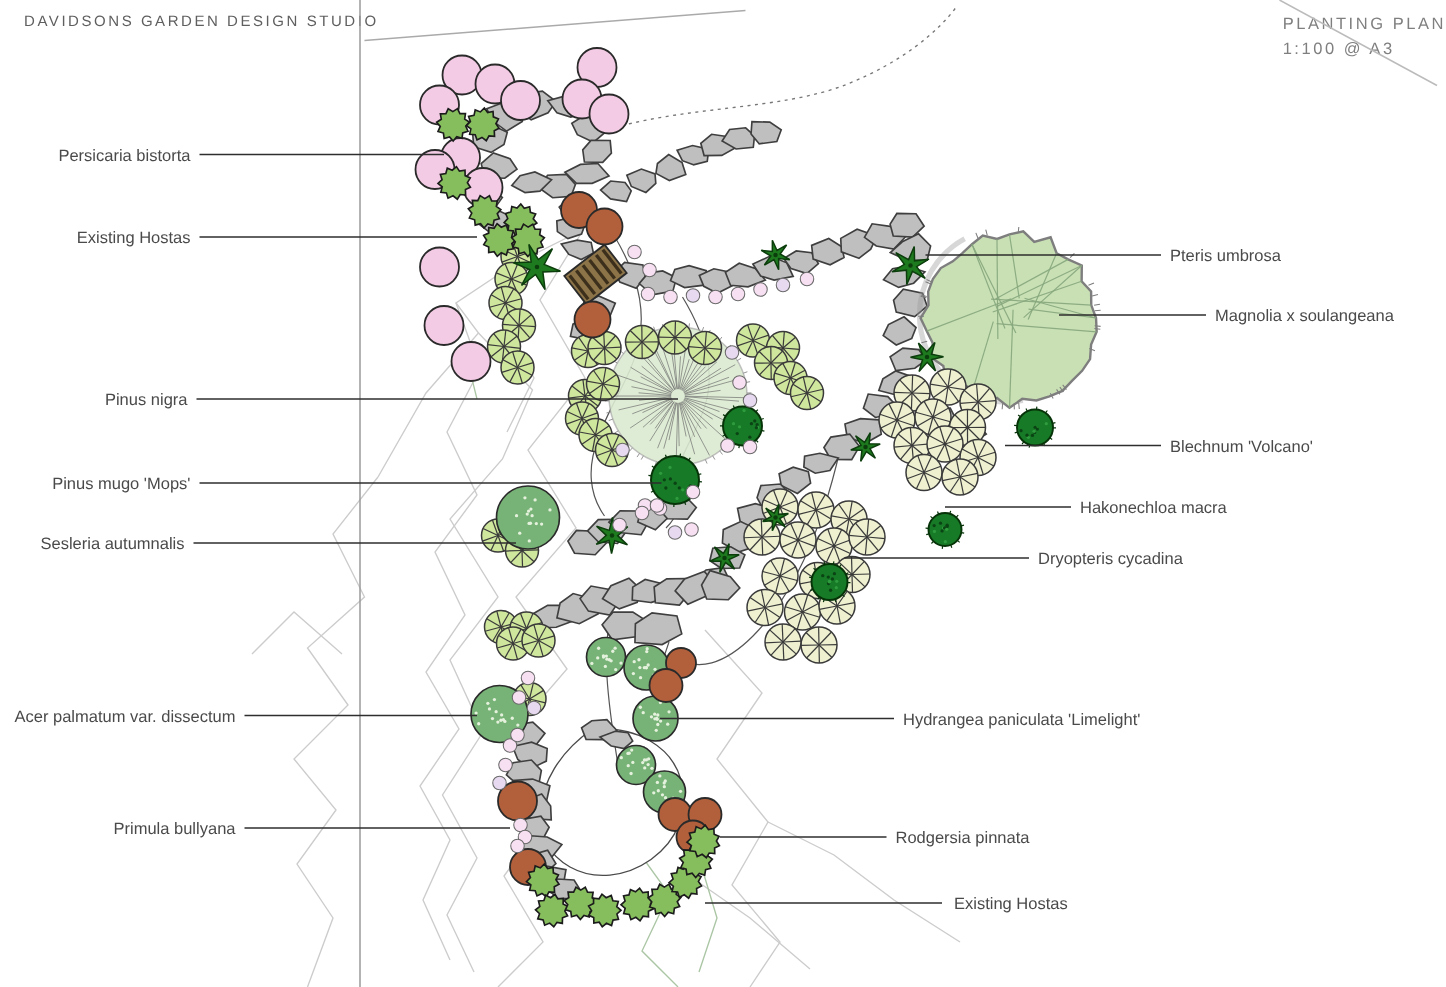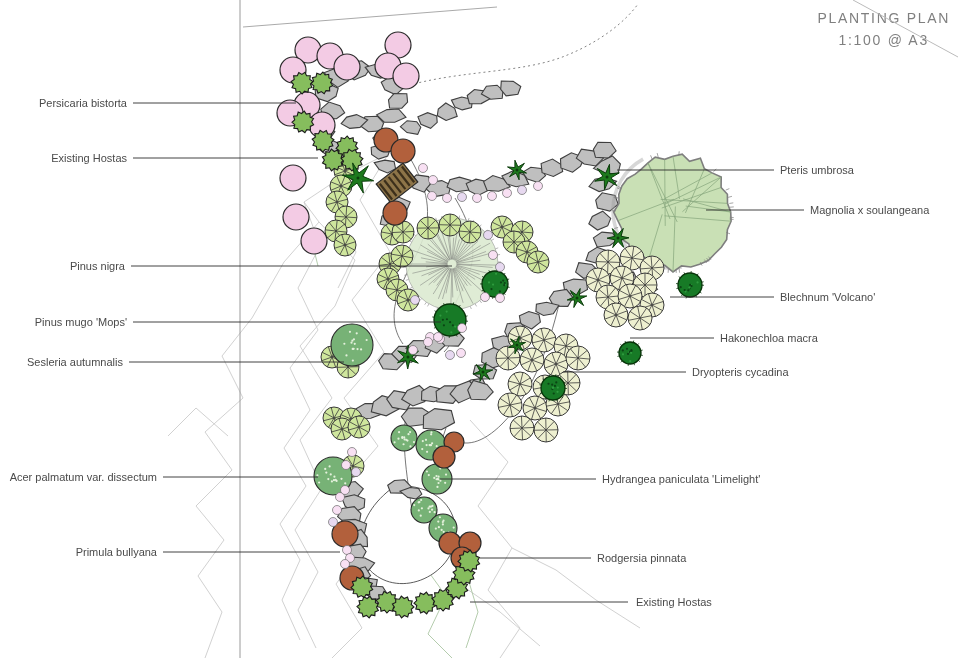--- a/index.html
+++ b/index.html
@@ -1,27 +1,28 @@
 <!DOCTYPE html>
 <html><head>
 <meta charset="utf-8">
 <style>
   html,body{margin:0;padding:0;background:#fff;}
   .page{position:relative;width:964px;height:658px;background:#ffffff;overflow:hidden;
         font-family:"Liberation Sans",sans-serif;}
   .page svg{position:absolute;left:0;top:0;}
   .hdr-left{position:absolute;top:9px;left:16px;font-size:10px;letter-spacing:1.7px;color:#5f5f5f;}
-  .hdr-right{position:absolute;top:8px;right:14px;text-align:center;font-size:14px;
+  .hdr-right{position:absolute;top:8px;right:0;text-align:left;font-size:11px;
              letter-spacing:1.7px;color:#7f7f7f;line-height:1.55;}
   .lbl{font-family:"Liberation Sans",sans-serif;font-size:11px;fill:#4a4a4a;}
 </style>
 </head>
 <body>
 
 <div class="page">
+  <div class="hdr-left">DAVIDSONS GARDEN DESIGN STUDIO</div>
   <div class="hdr-right">
     <div>PLANTING PLAN</div>
     <div>1:100 @ A3</div>
   </div>
   <svg id="plan" width="964" height="658" viewBox="0 0 964 658">
       <polyline points="252,318 284,262 319,222 304,202 343,176 389,153" fill="none" stroke="#cccccc" stroke-width="0.9"></polyline>
       <polyline points="389,153 360,200 390,252 352,300 384,352 344,398 378,446 340,490 368,540 336,584 362,628 332,658" fill="none" stroke="#cccccc" stroke-width="0.9"></polyline>
       <polyline points="252,318 222,356 243,398 205,432 232,470 196,506 224,540 198,576 222,612 205,658" fill="none" stroke="#cccccc" stroke-width="0.9"></polyline>
       <polyline points="319,222 355,260 335,306 300,346 332,398 300,440 322,488 295,530 318,572 298,610 316,648" fill="none" stroke="#cccccc" stroke-width="0.9"></polyline>
       <polyline points="304,202 320,246 298,288 318,330 290,368 310,410 284,448 306,486 280,524 300,560 282,600 300,640" fill="none" stroke="#cccccc" stroke-width="0.9"></polyline>

